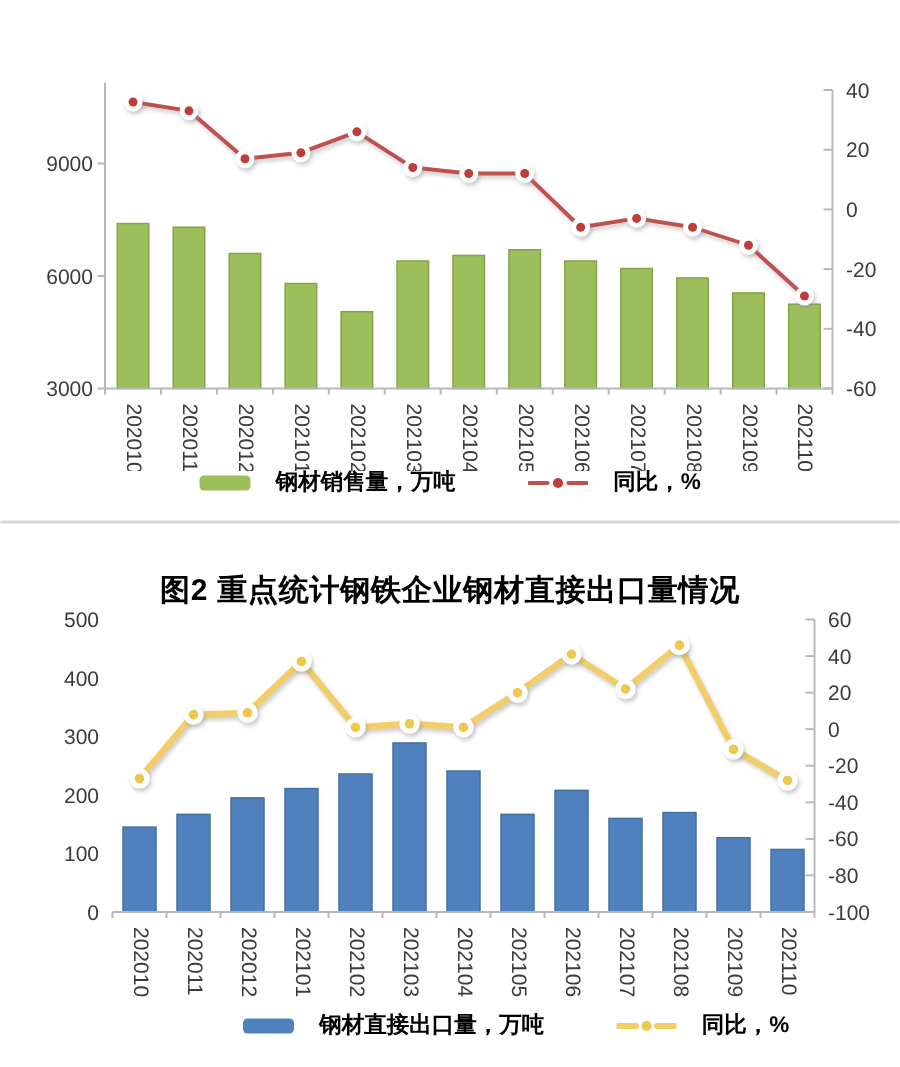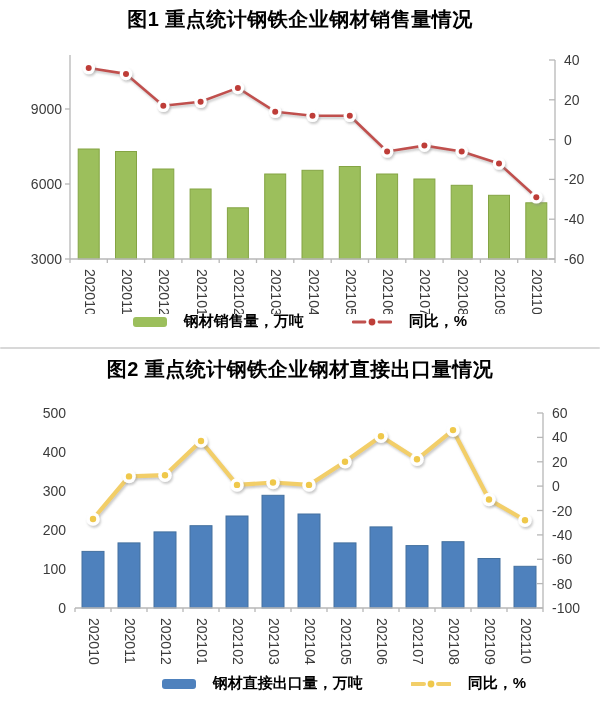--- a/index.html
+++ b/index.html
@@ -8,21 +8,21 @@
     font-family:"Liberation Sans", sans-serif;
     overflow:hidden;
   }
   #page{position:relative;width:600px;height:711px;background:#ffffff;}
   .fig-title{
     position:absolute;left:0;width:600px;text-align:center;
     font-size:20px;font-weight:bold;color:#000;letter-spacing:0.5px;
     white-space:nowrap;
   }
   #title1{top:6px;}
-  #title2{top:356px;}
+  #title2{top:380px;}
   svg.chart{position:absolute;left:0;display:block;}
   #chart1{top:40px;}
   #chart2{top:400px;}
   svg text{font-family:"Liberation Sans", sans-serif;}
   .divider{
     position:absolute;top:347px;left:0;width:600px;height:2px;
     border-radius:1px;
   }
   .legend{
     position:absolute;left:0;width:600px;
@@ -33,21 +33,20 @@
   #legend2{top:674px;margin-left:44px;}
   .legend-item{display:flex;align-items:center;gap:17px;}
   .swatch{display:inline-block;width:34px;height:10px;border-radius:3px;}
   .line-swatch{display:inline-block;}
 </style>
 </head>
 <body>
 
 <div id="page">
 
-  <div class="fig-title" id="title1">图1  重点统计钢铁企业钢材销售量情况</div>
 
   <svg id="chart1" class="chart" width="600" height="274" viewBox="0 0 600 274">
       <defs>
         <filter id="sh1" x="-60%" y="-60%" width="220%" height="220%">
           <feDropShadow dx="1.2" dy="2" stdDeviation="1.3" flood-color="#8a8a8a" flood-opacity="0.45"></feDropShadow>
         </filter>
       </defs>
       <g>
         <rect x="78.2" y="109.0" width="21" height="110.0" fill="#9CBF5C" stroke="#84A443" stroke-width="1"></rect>
         <rect x="115.5" y="111.5" width="21" height="107.5" fill="#9CBF5C" stroke="#84A443" stroke-width="1"></rect>

